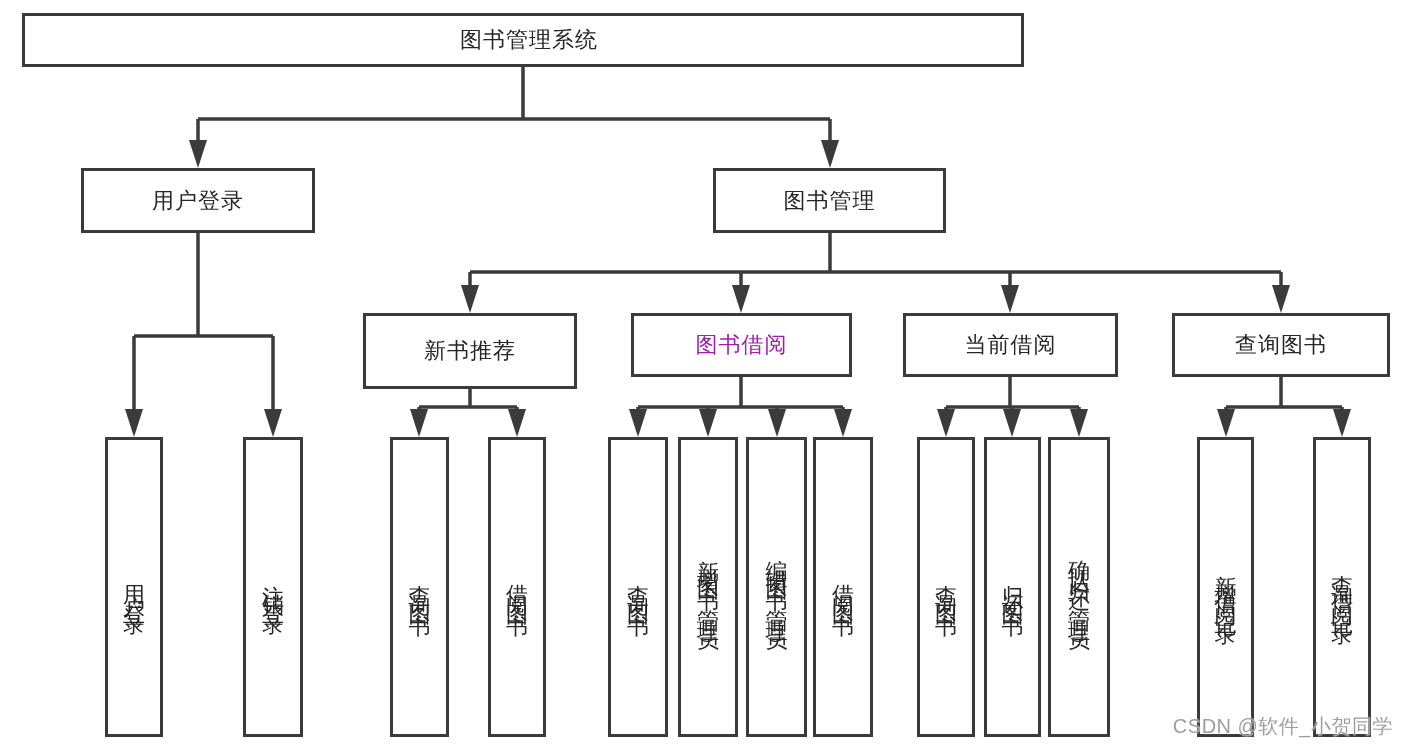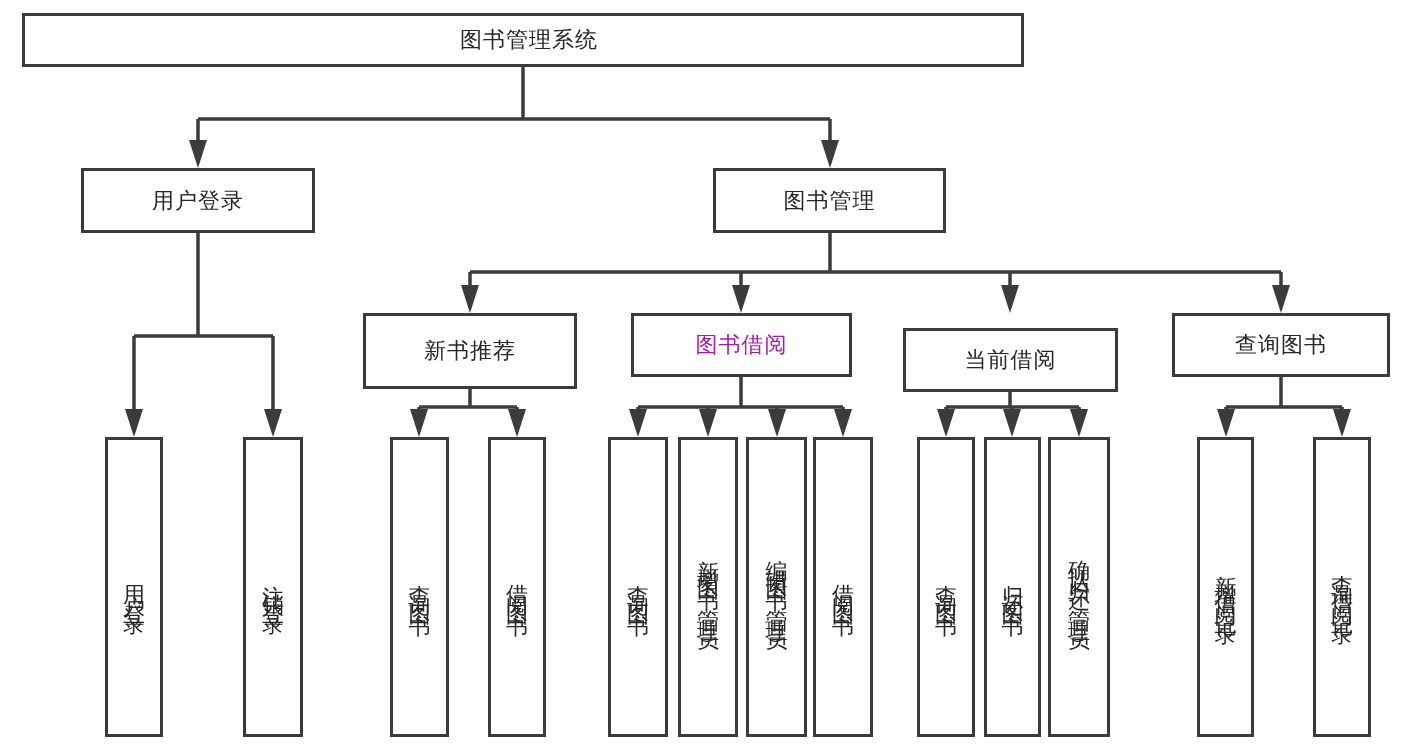--- a/index.html
+++ b/index.html
@@ -74,29 +74,30 @@
       <polygon points="1070,409 1088,409 1079,437" fill="#3b3b3b"></polygon>
       <polygon points="1217,409 1235,409 1226,437" fill="#3b3b3b"></polygon>
       <polygon points="1333,409 1351,409 1342,437" fill="#3b3b3b"></polygon>
     </svg>
   <div id="nodes">
       <div class="node" style="left: 22px; top: 13px; width: 1002px; height: 54px; border-color: rgb(59, 59, 59); color: rgb(38, 38, 38); padding-left: 12px;">图书管理系统</div>
       <div class="node" style="left: 81px; top: 168px; width: 234px; height: 65px; border-color: rgb(59, 59, 59); color: rgb(38, 38, 38);">用户登录</div>
       <div class="node" style="left: 713px; top: 168px; width: 233px; height: 65px; border-color: rgb(59, 59, 59); color: rgb(38, 38, 38);">图书管理</div>
       <div class="node" style="left: 363px; top: 313px; width: 214px; height: 76px; border-color: rgb(59, 59, 59); color: rgb(38, 38, 38);">新书推荐</div>
       <div class="node" style="left: 631px; top: 313px; width: 221px; height: 64px; border-color: rgb(59, 59, 59); color: #a21caf;">图书借阅</div>
-      <div class="node" style="left: 903px; top: 328px; width: 215px; height: 64px; border-color: rgb(59, 59, 59); color: rgb(38, 38, 38);">当前借阅</div>
+      <div class="node" style="left: 903px; top: 313px; width: 215px; height: 64px; border-color: rgb(59, 59, 59); color: rgb(38, 38, 38);">当前借阅</div>
       <div class="node" style="left: 1172px; top: 313px; width: 218px; height: 64px; border-color: rgb(59, 59, 59); color: rgb(38, 38, 38);">查询图书</div>
       <div class="node vertical" style="left: 105px; top: 437px; width: 58px; height: 300px; border-color: rgb(59, 59, 59); color: rgb(38, 38, 38);">用户登录</div>
       <div class="node vertical" style="left: 243px; top: 437px; width: 60px; height: 300px; border-color: rgb(59, 59, 59); color: rgb(38, 38, 38);">注销登录</div>
       <div class="node vertical" style="left: 390px; top: 437px; width: 59px; height: 300px; border-color: rgb(59, 59, 59); color: rgb(38, 38, 38);">查询图书</div>
       <div class="node vertical" style="left: 488px; top: 437px; width: 58px; height: 300px; border-color: rgb(59, 59, 59); color: rgb(38, 38, 38);">借阅图书</div>
       <div class="node vertical" style="left: 608px; top: 437px; width: 60px; height: 300px; border-color: rgb(59, 59, 59); color: rgb(38, 38, 38);">查询图书</div>
       <div class="node vertical" style="left: 678px; top: 437px; width: 60px; height: 300px; border-color: rgb(59, 59, 59); color: rgb(38, 38, 38);">新增图书（管理员）</div>
       <div class="node vertical" style="left: 746px; top: 437px; width: 61px; height: 300px; border-color: rgb(59, 59, 59); color: rgb(38, 38, 38);">编辑图书（管理员）</div>
       <div class="node vertical" style="left: 813px; top: 437px; width: 60px; height: 300px; border-color: rgb(59, 59, 59); color: rgb(38, 38, 38);">借阅图书</div>
       <div class="node vertical" style="left: 917px; top: 437px; width: 58px; height: 300px; border-color: rgb(59, 59, 59); color: rgb(38, 38, 38);">查询图书</div>
       <div class="node vertical" style="left: 984px; top: 437px; width: 57px; height: 300px; border-color: rgb(59, 59, 59); color: rgb(38, 38, 38);">归还图书</div>
       <div class="node vertical" style="left: 1048px; top: 437px; width: 62px; height: 300px; border-color: rgb(59, 59, 59); color: rgb(38, 38, 38);">确认归还（管理员）</div>
       <div class="node vertical" style="left: 1197px; top: 437px; width: 57px; height: 300px; border-color: rgb(59, 59, 59); color: rgb(38, 38, 38);">新增借阅记录</div>
       <div class="node vertical" style="left: 1313px; top: 437px; width: 58px; height: 300px; border-color: rgb(59, 59, 59); color: rgb(38, 38, 38);">查询借阅记录</div>
     </div>
+  <div id="watermark" style="color: rgb(158, 158, 158);">CSDN @软件_小贺同学</div>
 </div>
 
 </body></html>

